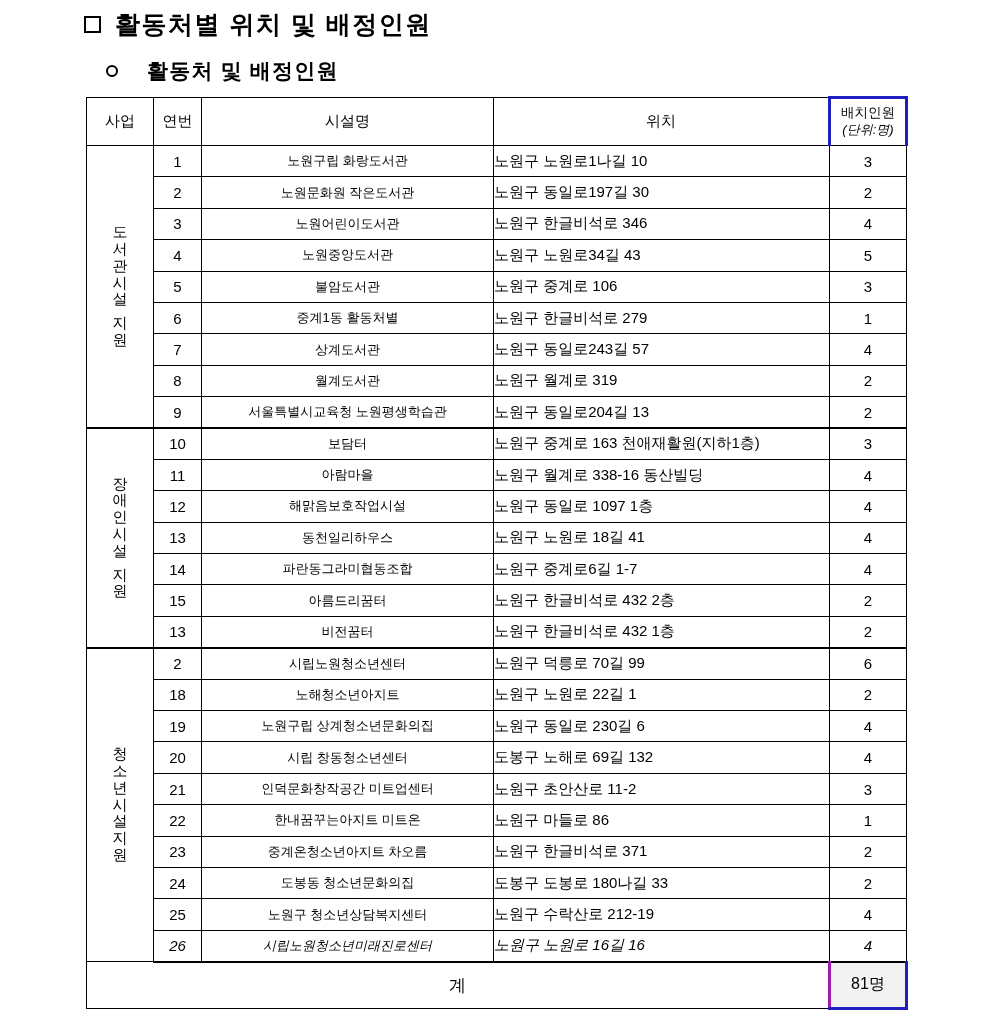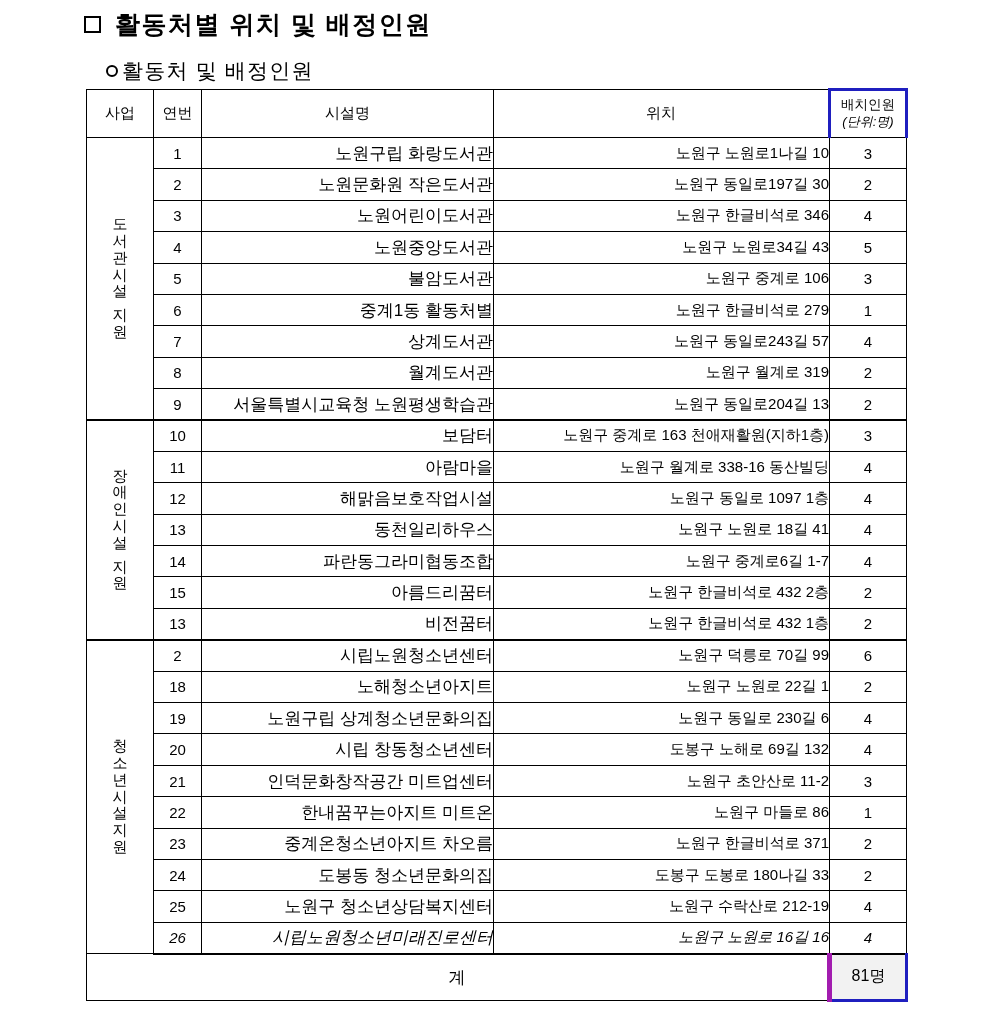--- a/index.html
+++ b/index.html
@@ -40,41 +40,41 @@
     width: 17px;
     height: 17px;
     border: 2.5px solid #000;
     box-sizing: border-box;
   }
   .heading-2 {
     position: absolute;
     left: 106px;
     top: 57px;
     font-size: 21px;
-    font-weight: normal;
+    font-weight: bold;
     letter-spacing: 1.2px;
     white-space: nowrap;
     display: flex;
     align-items: center;
-    gap: 4px;
+    gap: 29px;
   }
   .circ-bullet {
     display: inline-block;
     width: 12px;
     height: 12px;
     border: 2px solid #000;
     border-radius: 50%;
     box-sizing: border-box;
   }
 
   
   .table-wrap {
     position: absolute;
     left: 86px;
-    top: 88px;
+    top: 96px;
     width: 820px;
   }
   table.main {
     border-collapse: collapse;
     width: 820px;
     table-layout: fixed;
     font-size: 14.5px;
   }
   table.main td, table.main th {
     border: 1px solid #000;
@@ -111,27 +111,27 @@
   .cnt-head-l1 { display: block; }
   .cnt-head-l2 { display: block; font-size: 13px; font-style: italic; }
 
   
   tbody tr { height: 31.4px; }
   td.no-cell {
     text-align: center;
     font-size: 15px;
   }
   td.fac-cell {
-    text-align: right;
+    text-align: center;
     padding-left: 17px;
-    font-size: 17px;
+    font-size: 13px;
     white-space: nowrap;
   }
   td.loc-cell {
-    text-align: right;
+    text-align: left;
     padding-left: 19px;
     font-size: 15px;
     white-space: nowrap;
   }
   td.cnt-cell {
     text-align: center;
     font-size: 15px;
     border-left: 3px solid #1f1fbf;
     border-right: 3px solid #1f1fbf;
   }
@@ -166,21 +166,21 @@
     height: 44px;
     text-align: center;
     font-size: 17px;
     border-bottom: 3px solid #000;
   }
   tfoot td.total-label {
     border-left: 1px solid #000;
   }
   tfoot td.total-cnt {
     font-size: 16px;
-    border-left: 5px solid #a21caf;
+    border-left: 3px solid #a21caf;
     border-right: 3px solid #1f1fbf;
     border-bottom: 3px solid #1f1fbf;
     background: #f2f2f2;
   }
 </style>
 </head>
 <body>
 
 <div class="page">
 

